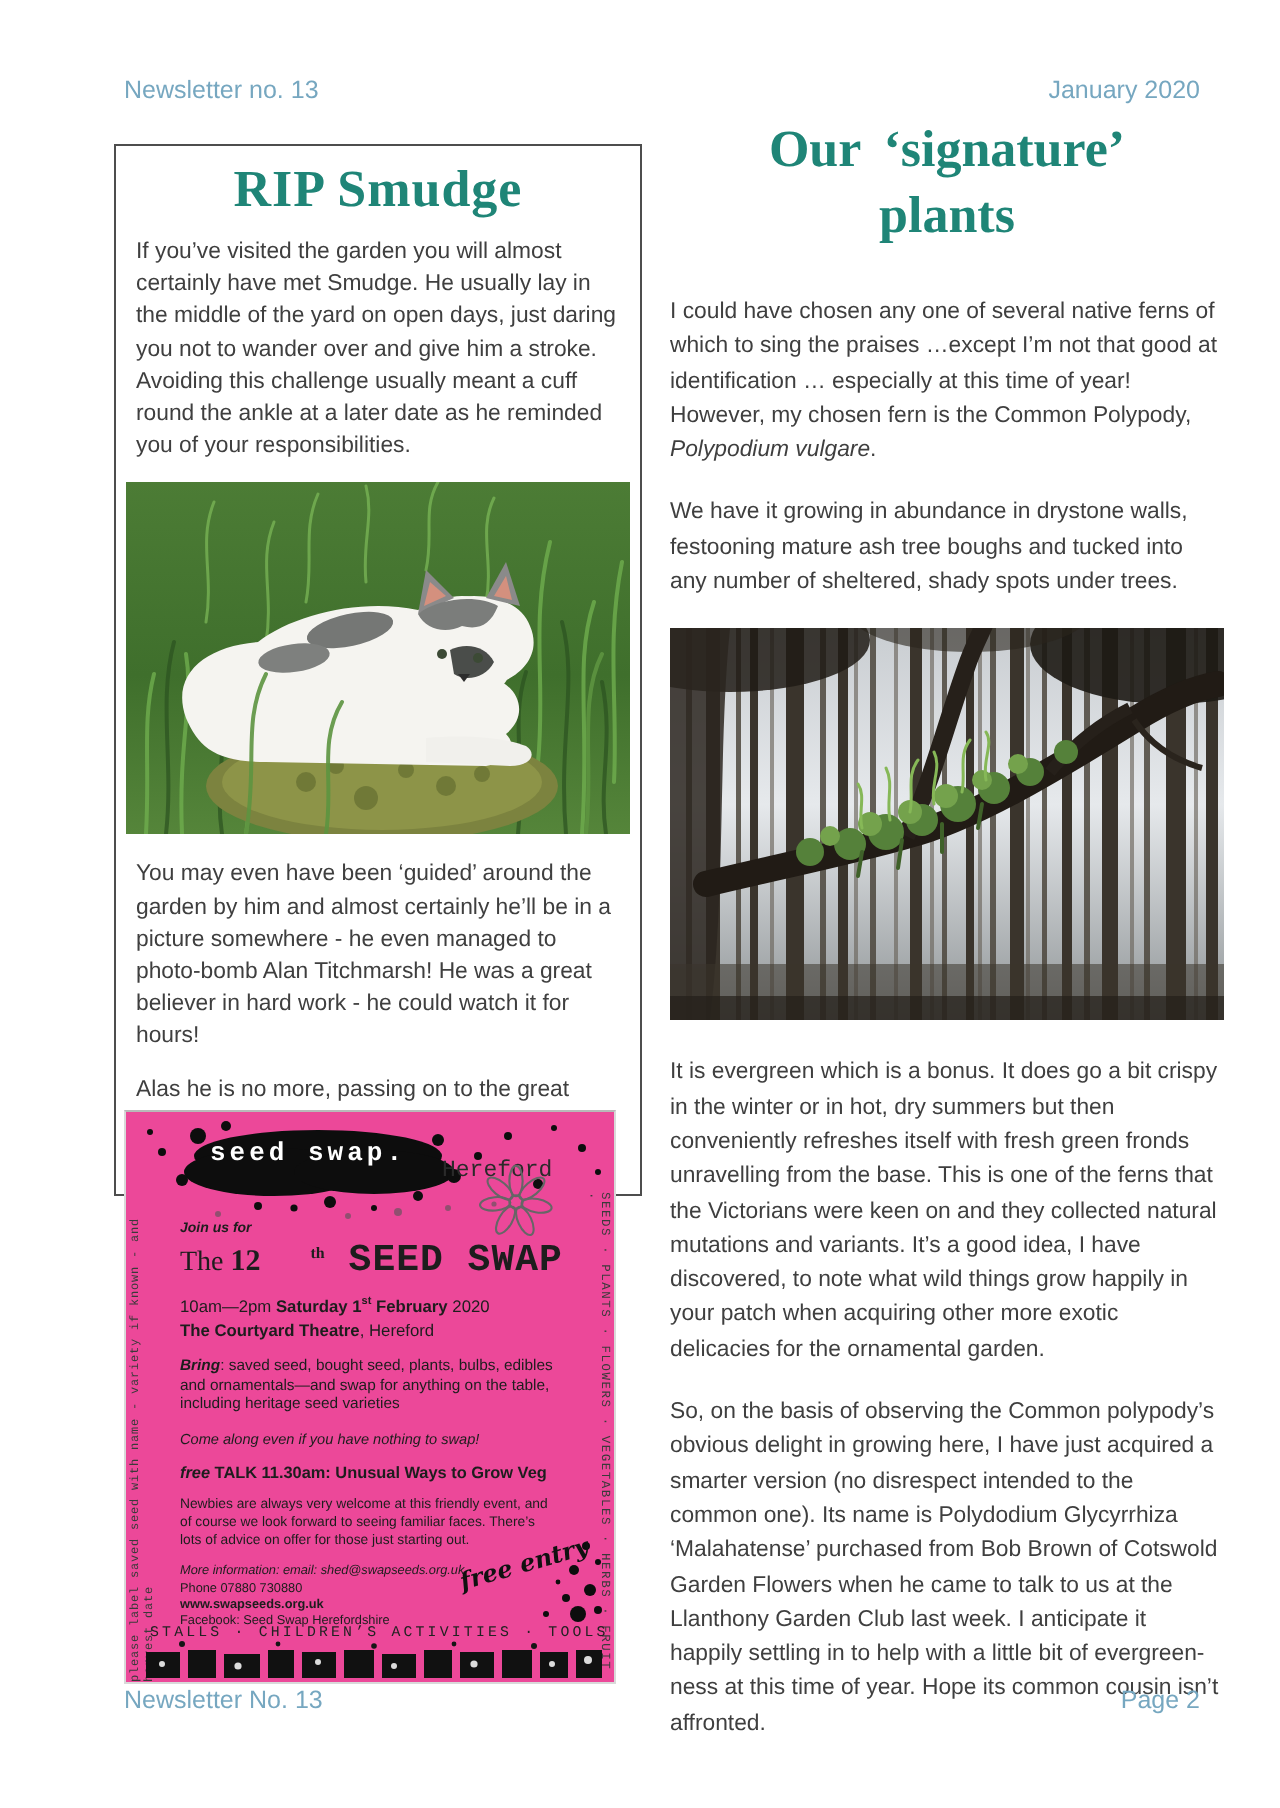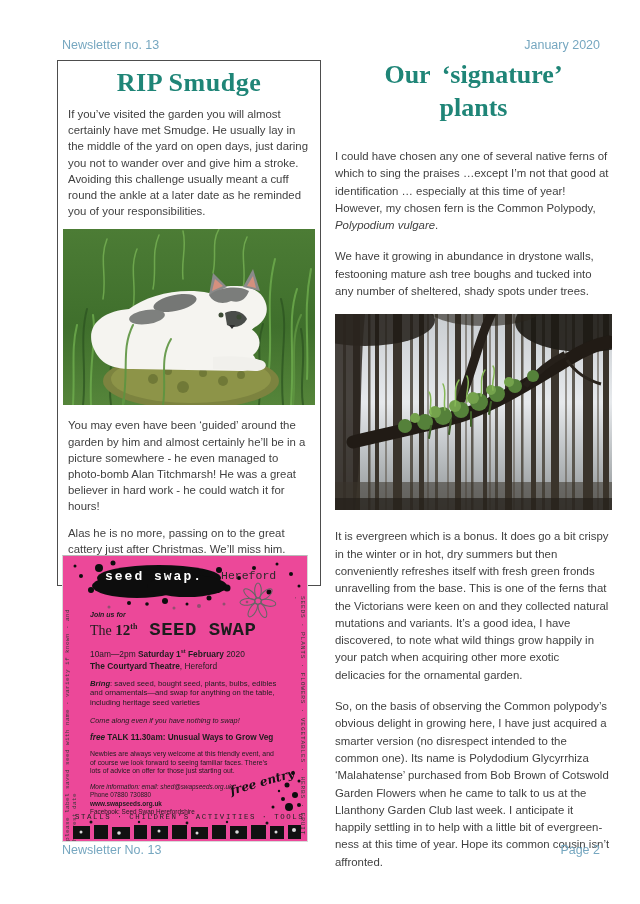--- a/index.html
+++ b/index.html
@@ -6,21 +6,21 @@
   body{font-family:"Liberation Sans", sans-serif;-webkit-font-smoothing:antialiased;}
   #page{position:relative;width:640px;height:904px;background:#ffffff;}
 
   
   .meta-row{position:absolute;left:62px;right:40px;display:flex;justify-content:space-between;
             color:#76a7c0;font-size:12.5px;gap:29px;}
   .meta-row.header{top:38px;}
   .meta-row.footer{top:843px;}
 
   
-  .ripbox{position:absolute;left:57px;top:60px;width:264px;box-sizing:border-box;
+  .ripbox{position:absolute;left:57px;top:72px;width:264px;box-sizing:border-box;
           border:1.5px solid #4d4d4d;padding:5px 10px 8px;background:#fff;}
   .rip-title{font-family:"Liberation Serif", serif;font-weight:bold;color:#1f8577;
              font-size:26px;text-align:center;margin:2px 0 8px;letter-spacing:0.5px;}
   .body-text{color:#3f3f3f;font-size:11.4px;line-height:16.2px;margin:0 0 10px;}
   .cat-photo{display:block;width:252px;height:176px;margin:3px -5px 12px;}
 
   
   .col-right{position:absolute;left:335px;top:58px;width:277px;}
   .sig-title{font-family:"Liberation Serif", serif;font-weight:bold;color:#1f8577;
              font-size:26px;line-height:33px;text-align:center;margin:0 0 0;}
@@ -29,34 +29,34 @@
   .body-text2 i{font-style:italic;}
   .p1{margin-top:24px;}
   .forest-photo{display:block;width:277px;height:196px;margin:4px 0 18px;}
 
   
   .flyer{position:absolute;left:62px;top:555px;width:246px;height:287px;box-sizing:border-box;
          background:#ec4899;border:1px solid #d9d9d9;border-top:1px solid #b9b9b9;color:#1d1d1d;}
   .flyer .splat-top{position:absolute;top:2px;left:6px;width:232px;height:52px;}
   .banner-title{position:absolute;top:13px;left:42px;color:#fff;font-family:"Liberation Mono", monospace;
                 font-weight:bold;font-size:13px;letter-spacing:2px;}
-  .banner-loc{position:absolute;top:13px;left:158px;color:#2a2a2a;font-family:"Liberation Mono", monospace;
+  .banner-loc{position:absolute;top:23px;left:158px;color:#2a2a2a;font-family:"Liberation Mono", monospace;
               font-size:11.5px;}
   .flower{position:absolute;top:26px;right:30px;width:38px;height:38px;}
   .vtext{position:absolute;font-family:"Liberation Mono", monospace;color:#3a3a3a;}
   .vtext-left{left:1px;top:24px;writing-mode:vertical-rl;transform:rotate(180deg);
               font-size:6px;letter-spacing:0.4px;}
   .vtext-right{right:1px;top:40px;writing-mode:vertical-rl;font-size:6.2px;letter-spacing:0.8px;}
 
   .flyer-center{position:absolute;left:27px;right:28px;top:55px;}
   .f-join{font-size:7px;font-style:italic;font-weight:bold;margin:0;}
   .f-title{margin:1px 0 7px;white-space:nowrap;}
   .f-title .t-the{font-family:"Liberation Serif", serif;font-size:14px;}
   .f-title .t-num{font-family:"Liberation Serif", serif;font-weight:bold;font-size:15px;}
-  .f-title .t-sup{font-family:"Liberation Serif", serif;font-weight:bold;font-size:8px;vertical-align:super;}
+  .f-title .t-sup{font-family:"Liberation Serif", serif;font-weight:bold;font-size:8px;vertical-align:super;padding-left:25px;}
   .f-title .t-main{font-family:"Liberation Mono", monospace;font-weight:bold;font-size:19px;letter-spacing:0.5px;}
   .f-line{font-size:8.4px;margin:0 0 2px;}
   .f-bold{font-weight:bold;}
   .f-sup{font-size:5.5px;vertical-align:super;font-weight:bold;}
   .f-para{font-size:7.7px;line-height:9.6px;margin:8px 0 0;}
   .f-ital{font-style:italic;}
   .f-talk{font-size:8.2px;margin:8px 0 1px;}
   .f-small{font-size:7.2px;line-height:9px;margin:2px 0 0;}
   .f-newbies{font-size:6.9px;line-height:8.6px;margin:8px 0 0;}
   .f-info{font-size:6.4px;line-height:8.4px;margin:7px 0 0;}

